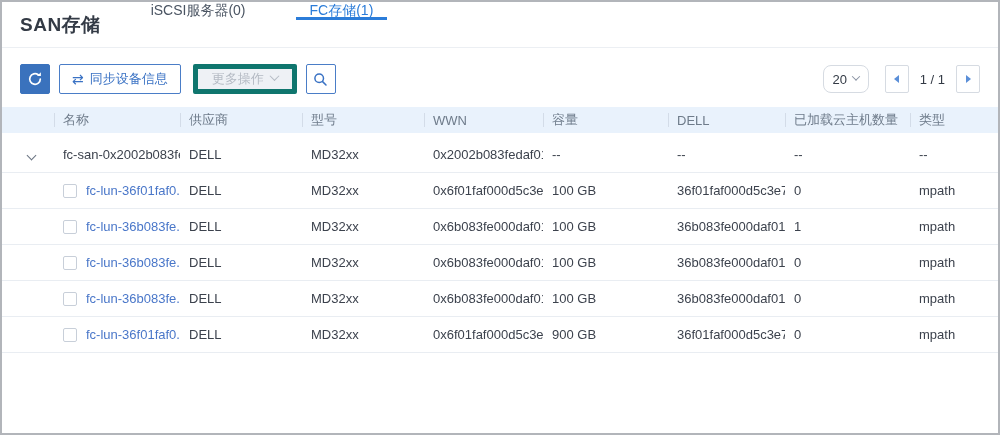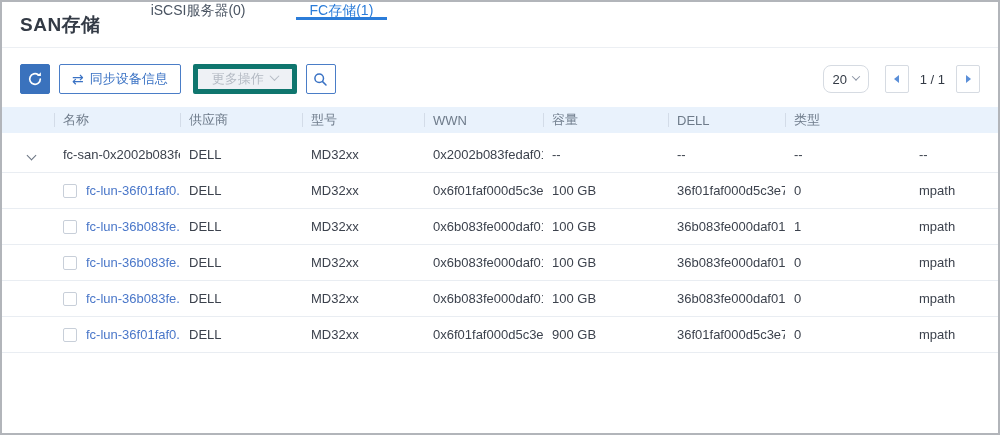--- a/index.html
+++ b/index.html
@@ -181,20 +181,21 @@
 </div>
 
 <div class="grid-row thead">
   <div></div>
   <div class="hcell">名称</div>
   <div class="hcell">供应商</div>
   <div class="hcell">型号</div>
   <div class="hcell">WWN</div>
   <div class="hcell">容量</div>
   <div class="hcell">DELL</div>
+  <div class="hcell">已加载云主机数量</div>
   <div class="hcell">类型</div>
 </div>
 
 <div class="tbody">
 
   <div class="grid-row trow">
     <div class="cell c-ctrl"><span class="chev"></span></div>
     <div class="cell c-name">
         <span class="group-name">fc-san-0x2002b083fe...</span>
       </div>

